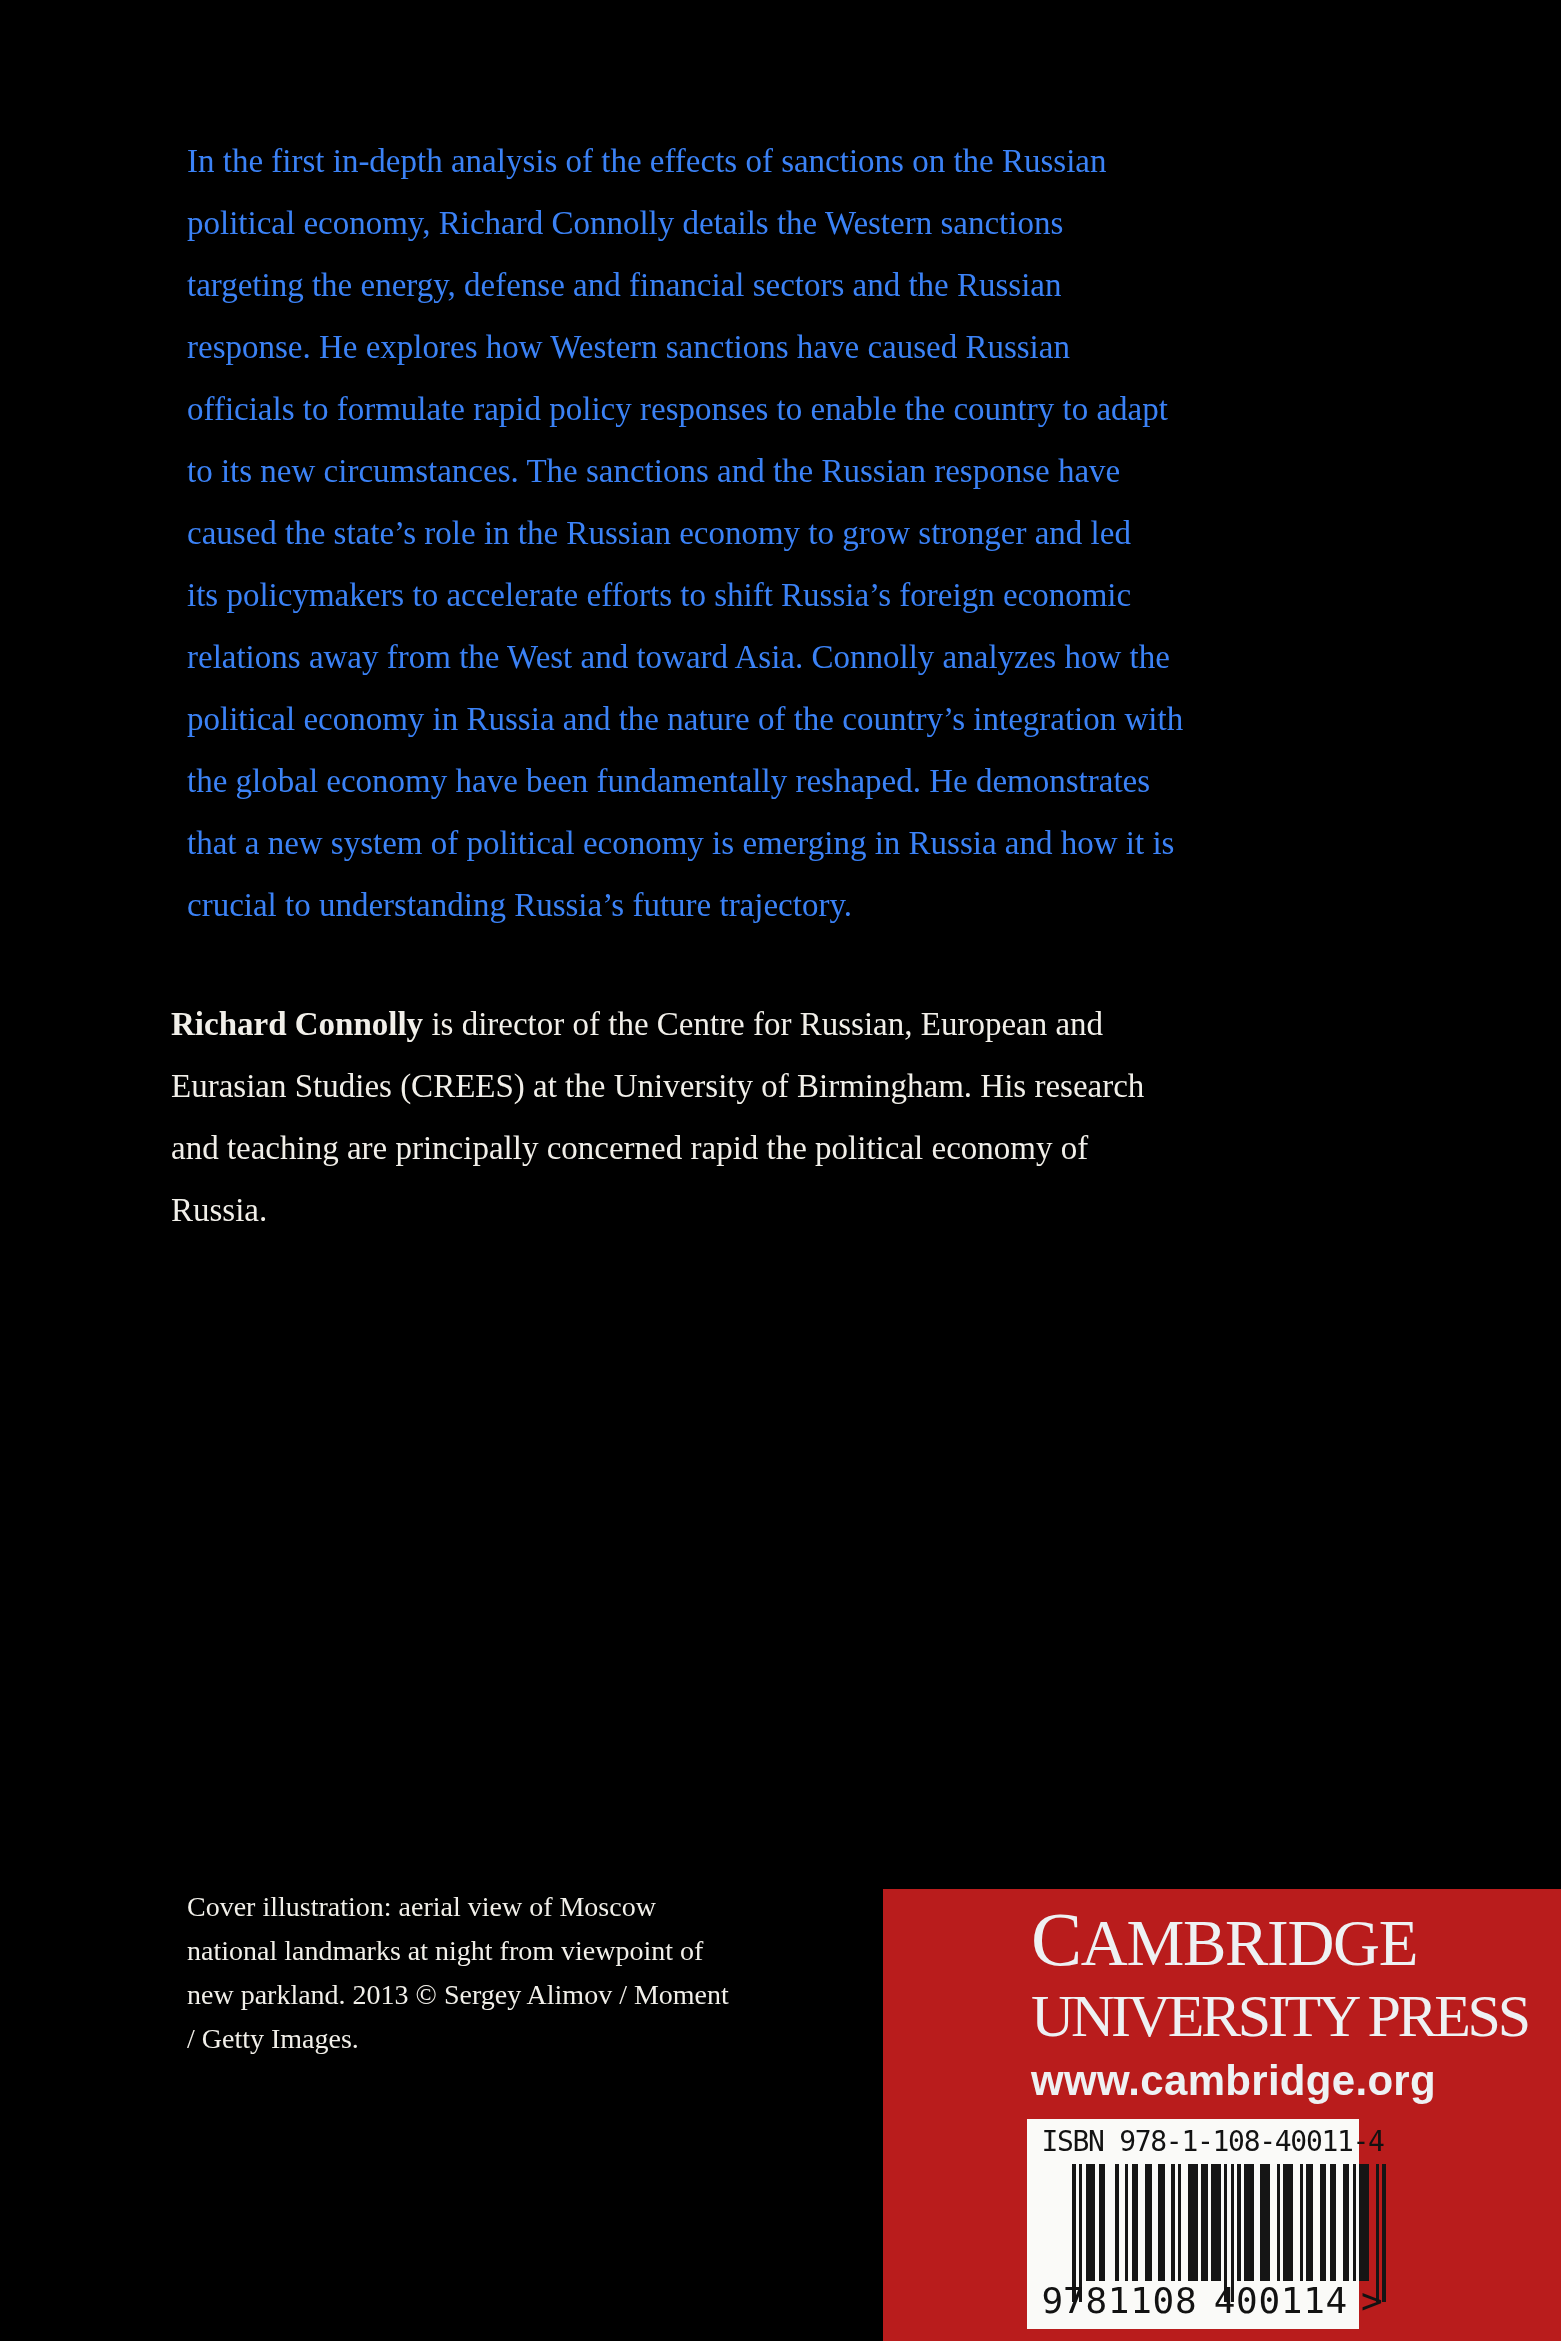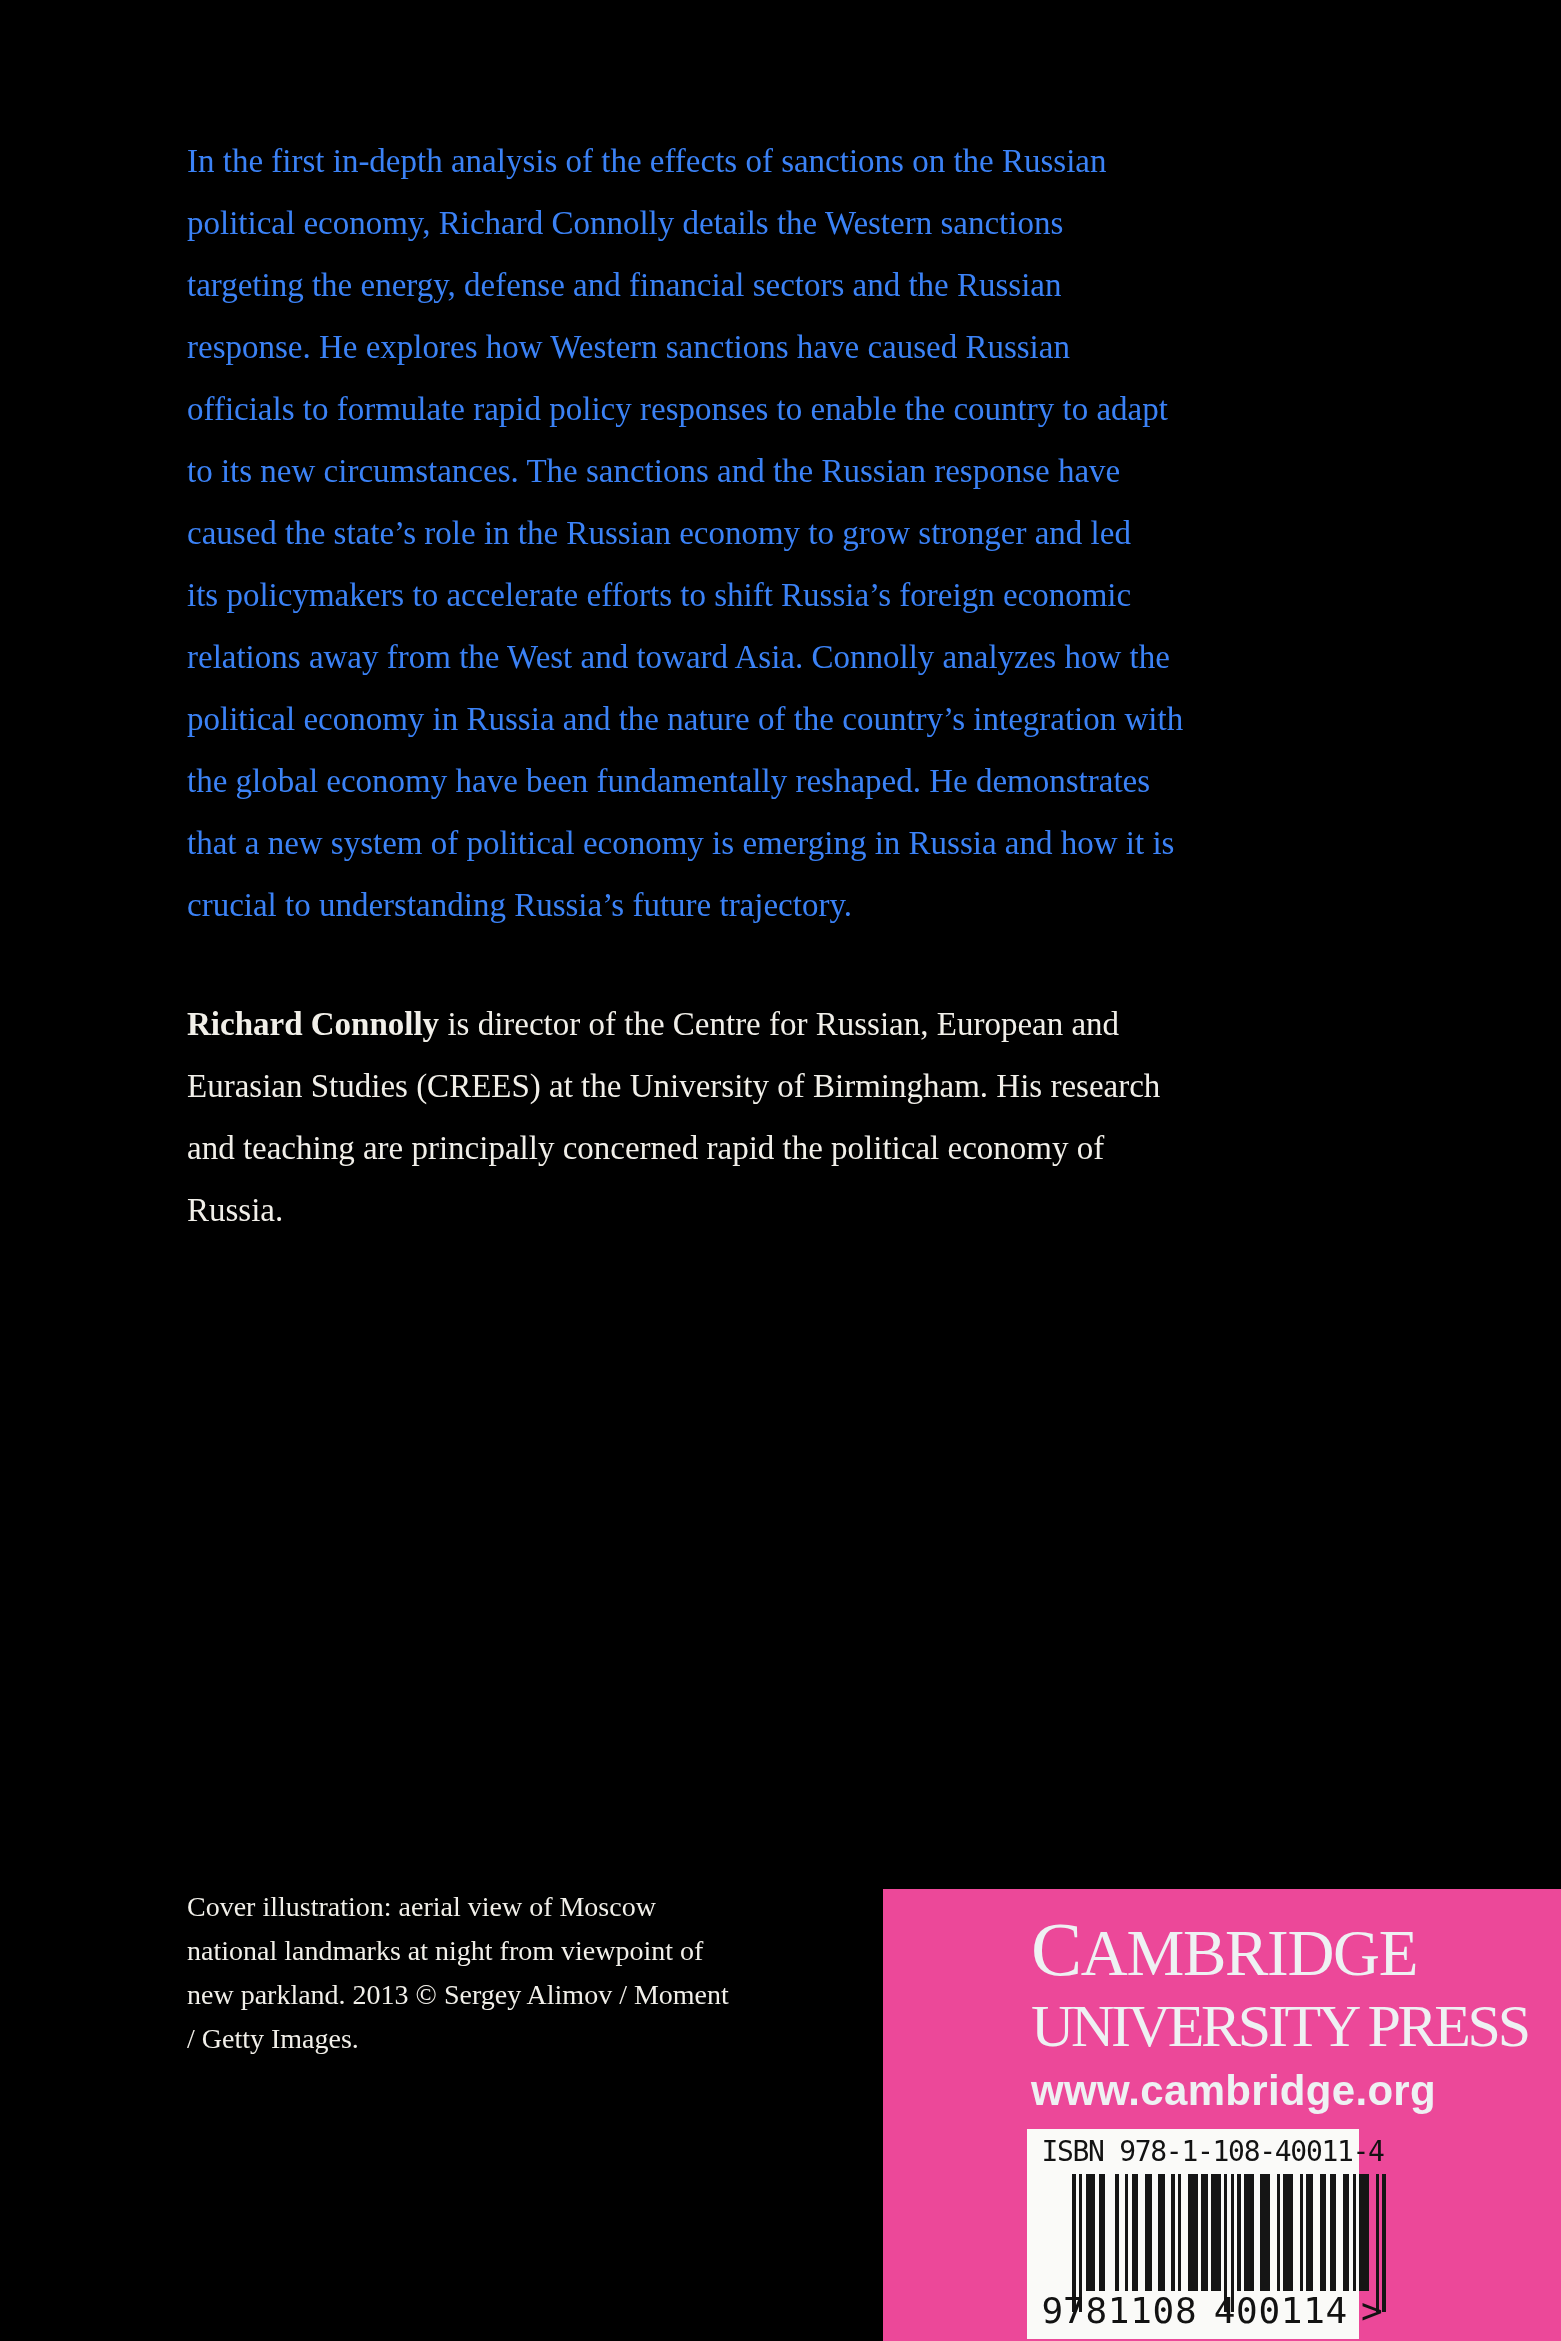--- a/index.html
+++ b/index.html
@@ -22,21 +22,21 @@
     position: absolute;
     left: 187px;
     top: 130px;
     width: 1288px;
     color: #3b82f6;
     font-size: 33px;
     line-height: 62px;
   }
   .bio {
     position: absolute;
-    left: 187px;
+    left: 171px;
     top: 993px;
     width: 1288px;
     color: #f1efe9;
     font-size: 33px;
     line-height: 62px;
   }
   .bio .author-bold { font-weight: bold; }
   .credit {
     position: absolute;
     left: 187px;
@@ -47,23 +47,23 @@
     line-height: 44px;
   }
 
   
   .panel {
     position: absolute;
     left: 883px;
     top: 1889px;
     width: 679px;
     height: 453px;
-    background: #ec4899;
+    background: #b91c1c;
     box-sizing: border-box;
-    padding: 25px 0 0 148px;
+    padding: 15px 0 0 148px;
     color: #eef1f3;
   }
   .logo-cambridge {
     font-size: 65px;
     line-height: 0.94;
     letter-spacing: -1.3px;
     white-space: nowrap;
   }
   .logo-cambridge .big-c { font-size: 1.18em; }
   .logo-univpress {

